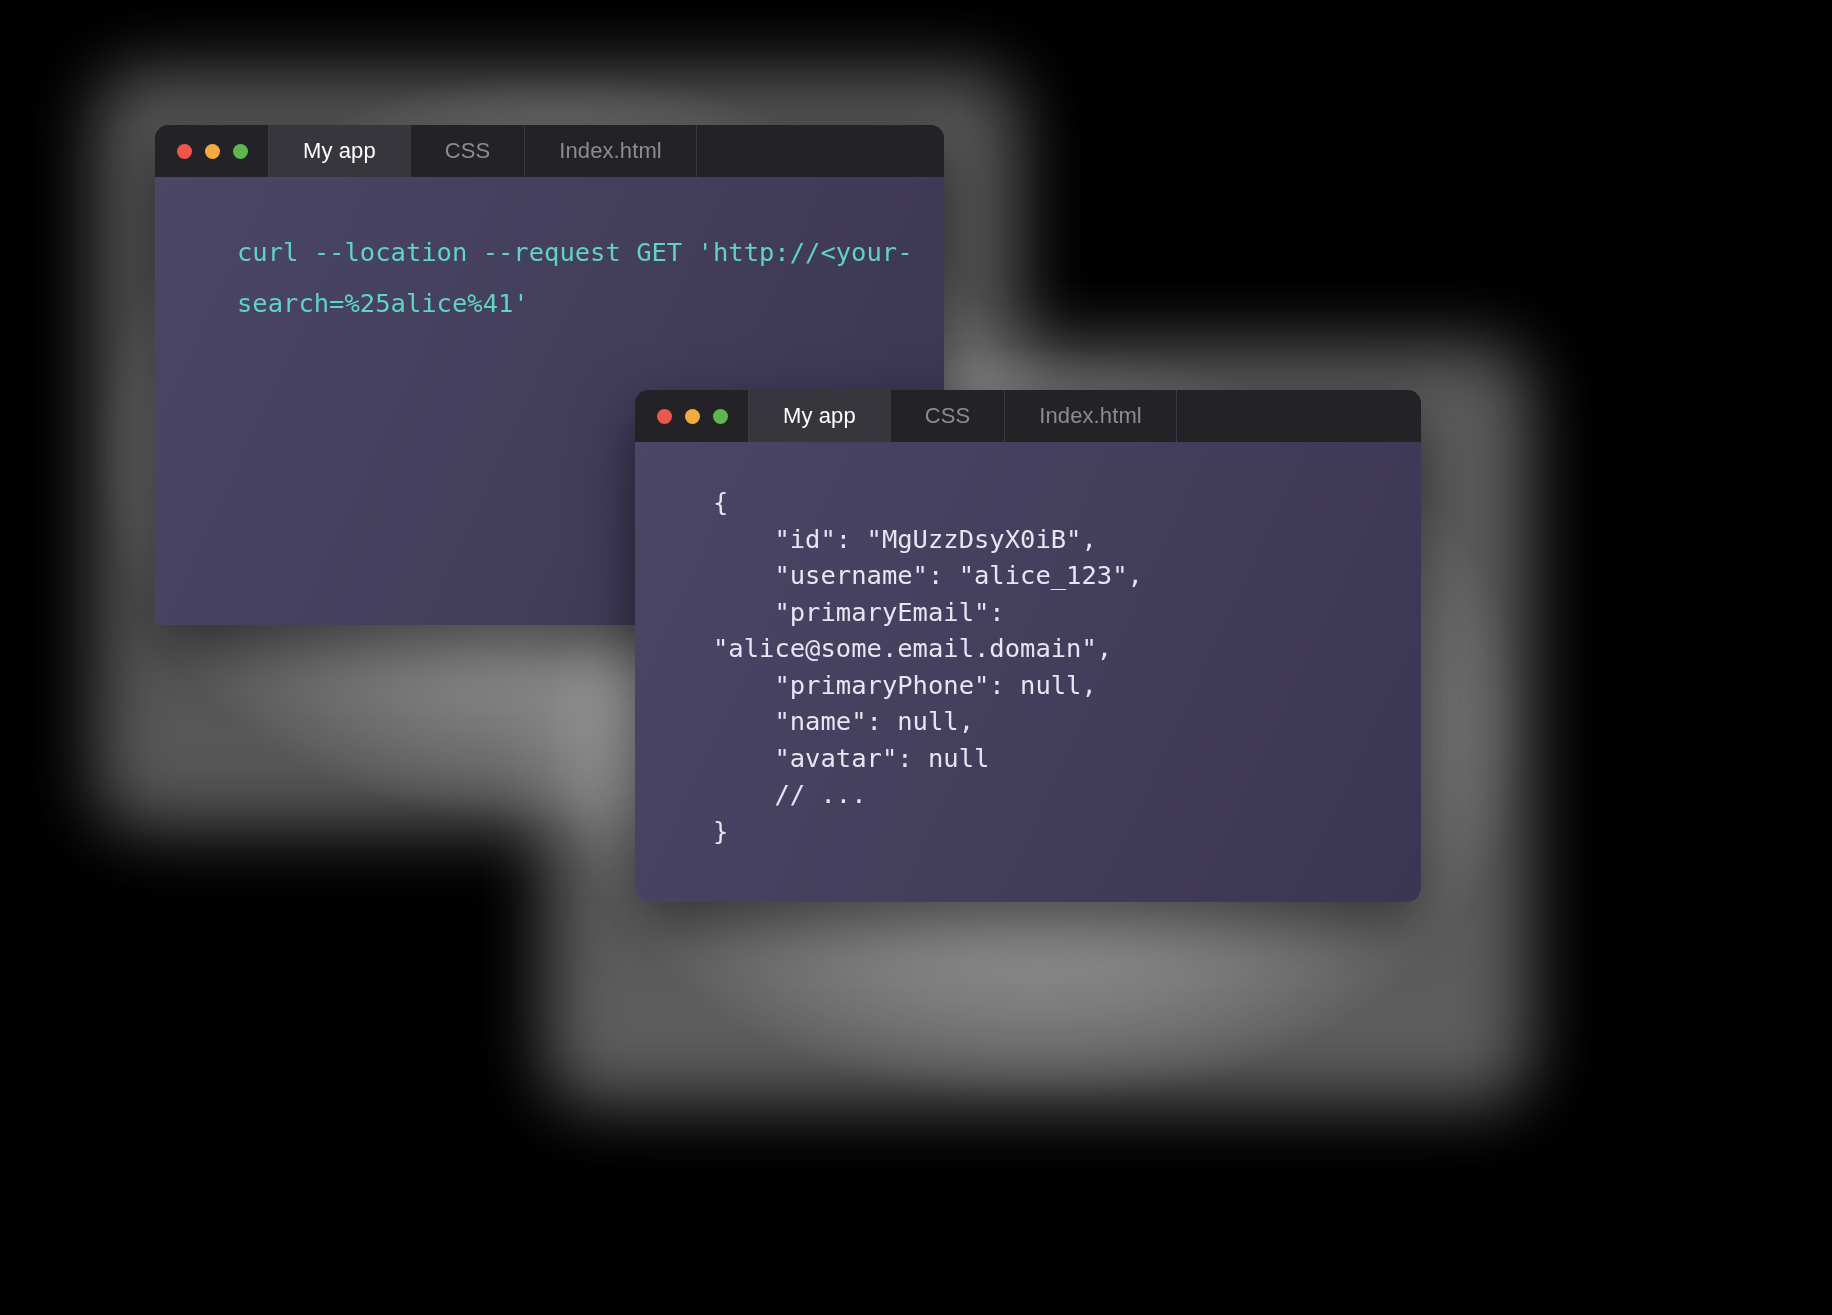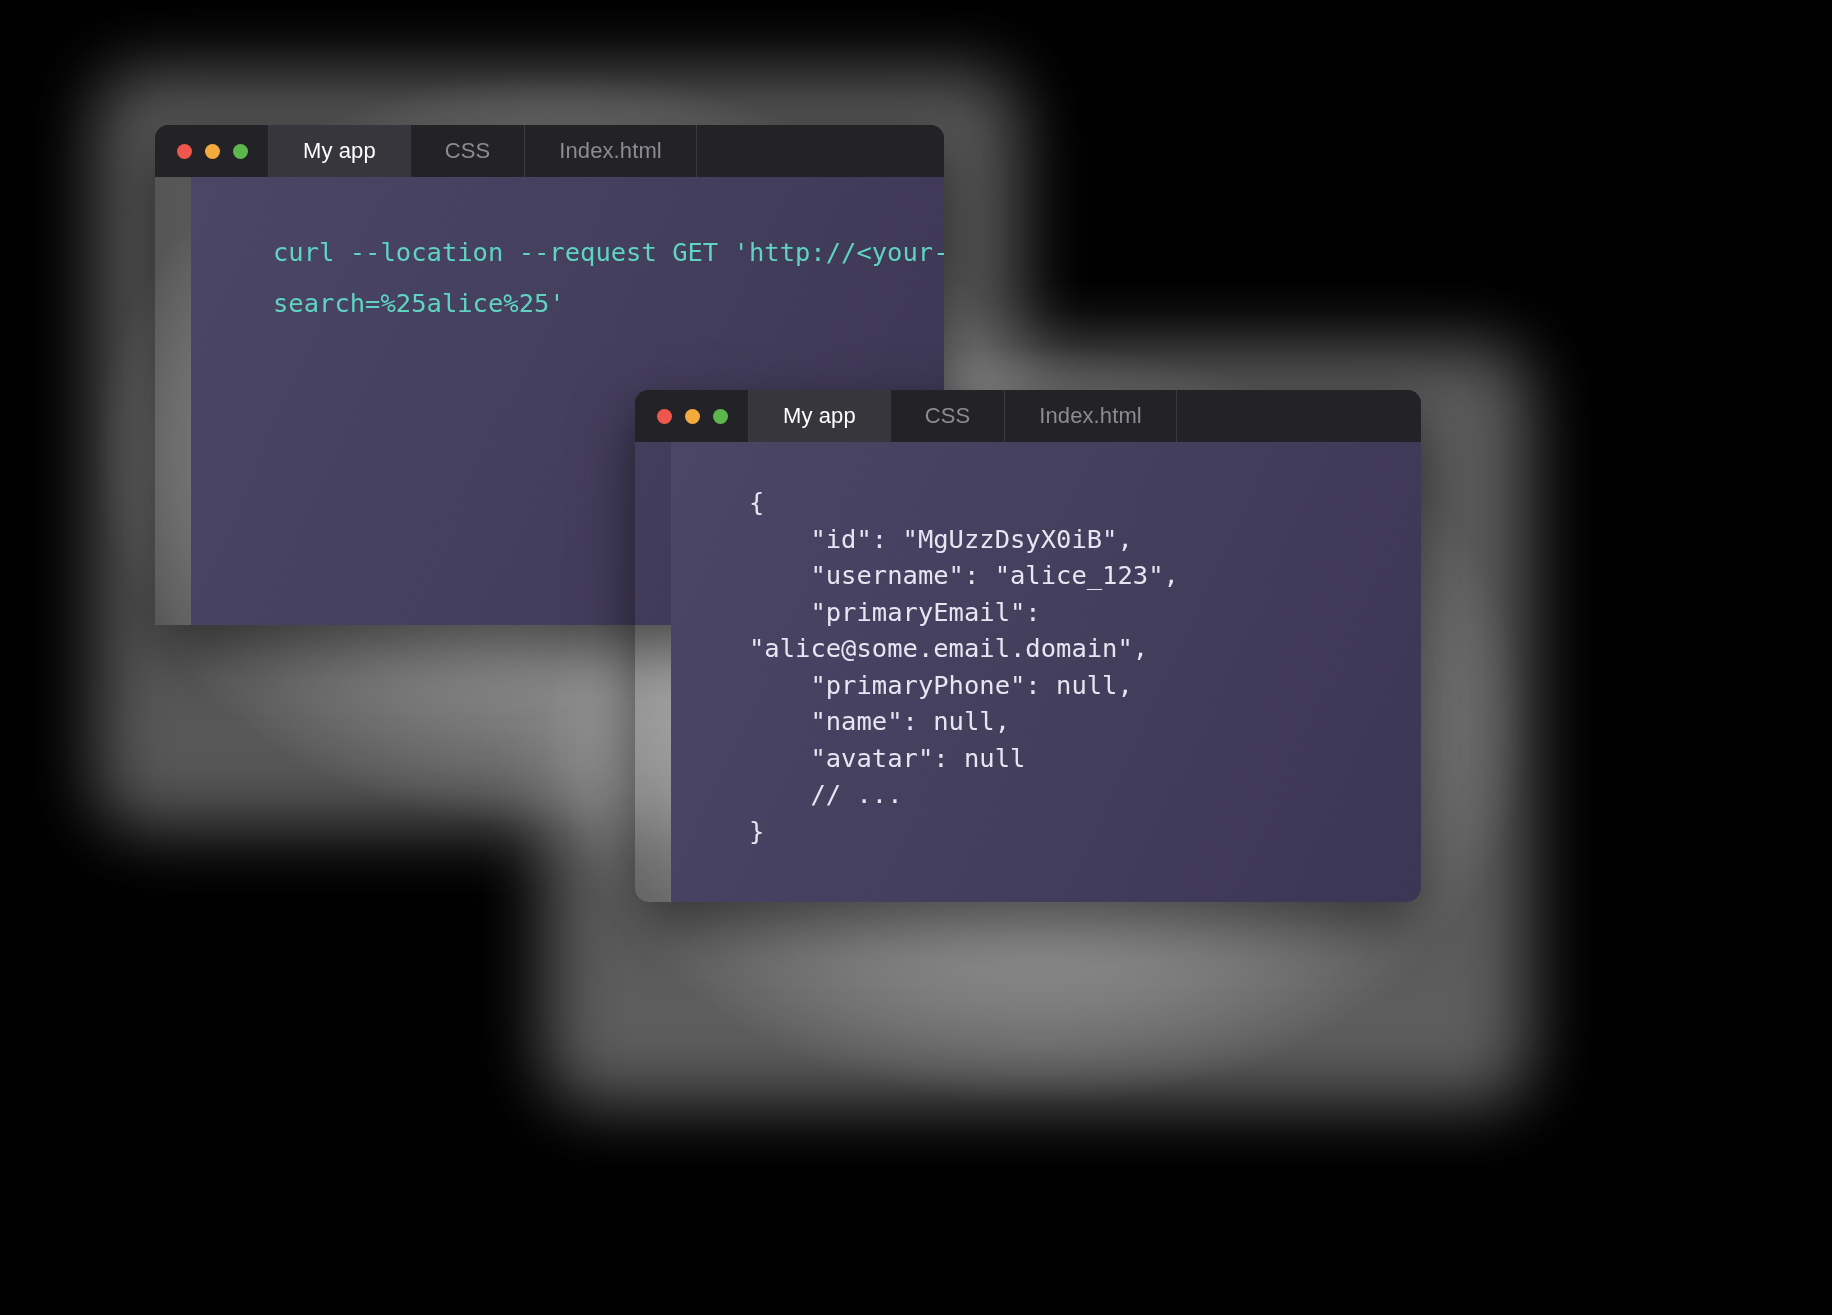--- a/index.html
+++ b/index.html
@@ -83,21 +83,20 @@
     flex: 1 1 auto;
     border-left: 1px solid #3a3a40;
     background: #232327;
   }
 
   .codebody {
     background: linear-gradient(115deg, #4b4566 0%, #453f5e 45%, #3a3552 100%);
     width: 100%;
     height: 100%;
     padding: 56px 40px 40px 40px;
-    margin-left: 36px;
   }
   .code {
     font-family: "DejaVu Sans Mono", "Liberation Mono", monospace;
     font-size: 25.5px;
     line-height: 51px;
     white-space: pre;
   }
 
   
   #win1 {
@@ -142,21 +141,21 @@
         <span class="dot amber"></span>
         <span class="dot green"></span>
       </div>
       <div class="tab active tab-1">My app</div>
       <div class="tab tab-2">CSS</div>
       <div class="tab tab-3">Index.html</div>
       <div class="tab-filler"></div>
     </div>
     <div class="codebody">
       <div class="code">curl --location --request GET 'http://&lt;your-</div>
-      <div class="code">search=%25alice%25'</div>
+      <div class="code">search=%25alice%41'</div>
     </div>
   </div>
 
   <div class="window" id="win2">
     <div class="titlebar">
       <div class="traffic">
         <span class="dot red"></span>
         <span class="dot amber"></span>
         <span class="dot green"></span>
       </div>

